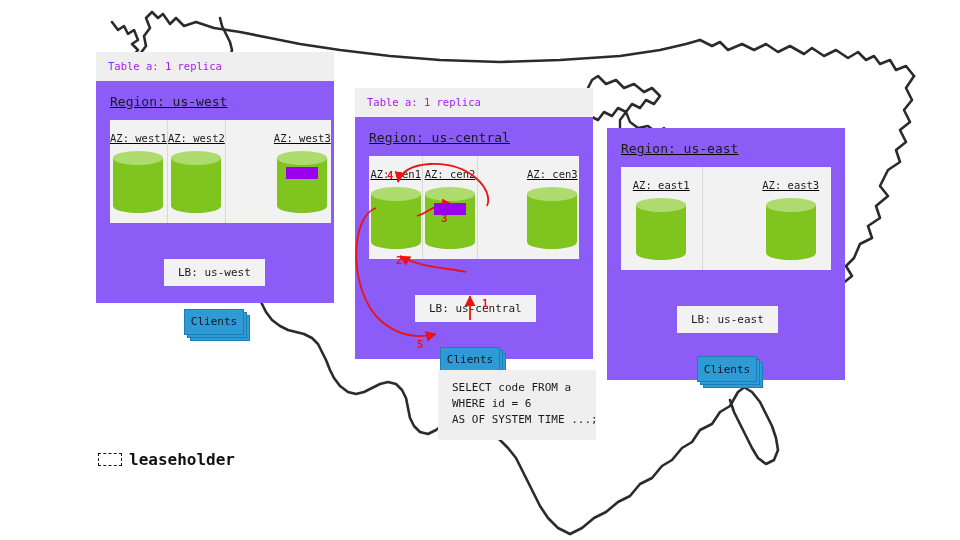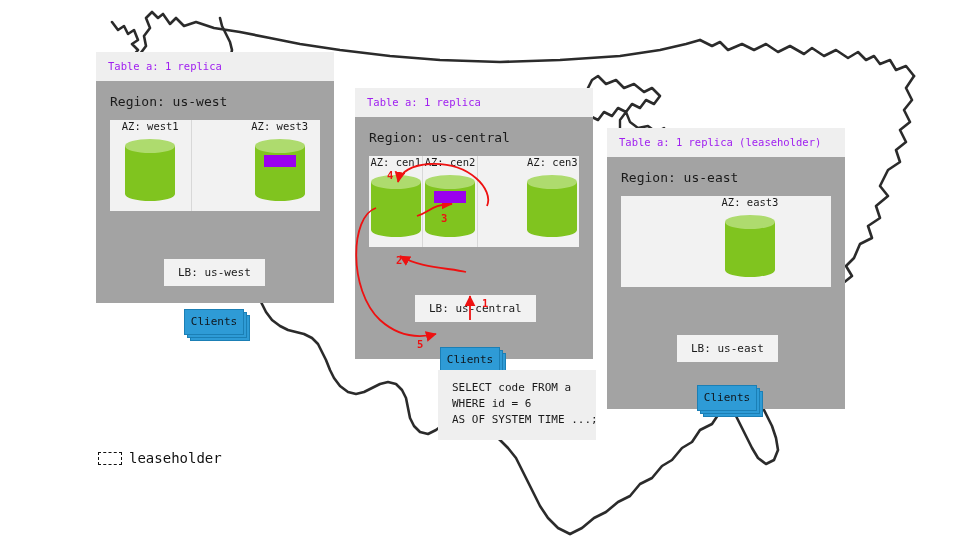--- a/index.html
+++ b/index.html
@@ -18,39 +18,40 @@
   .region-title{
     background:#efefef;
     color:#a020f0;
     font-size:10.5px;
     line-height:1;
     padding:9px 11px 9px 12px;
     white-space:nowrap;
     letter-spacing:0px;
   }
   .region-body{
-    background:#a3a3a3;
+    background:#8b5cf6;
     padding:0;
     position:relative;
+    text-decoration:underline;
   }
   .region-name{
     color:#1a1a1a;
     font-size:13px;
     padding:13px 0 11px 14px;
     white-space:nowrap;
   }
   .az-row{
     display:flex;
     background:#f2f2f2;
     margin:0 14px;
   }
   .az{
     background:#f2f2f2;
     flex:1;
-    padding:0 0 10px 0;
+    padding:12px 0 10px 0;
     text-align:center;
     border-right:1px solid #d8d8d8;
     position:relative;
   }
   .az:last-child{border-right:none;margin-left:48px;}
   .az-label{
     font-size:10.5px;
     color:#1a1a1a;
     white-space:nowrap;
     display:block;
@@ -122,21 +123,21 @@
   .legend{
     position:absolute;
     display:flex;align-items:center;
   }
   .legend .swatch{
     width:22px;height:11px;
     background:#ffffff;
     border:1.5px dashed #111111;
     margin-right:7px;
   }
-  .legend .txt{font-size:14px;color:#111111;white-space:nowrap;}
+  .legend .txt{font-size:16px;color:#111111;white-space:nowrap;font-weight:bold;}
 
   
   #arrows{position:absolute;left:0;top:0;width:960px;height:540px;}
   .arrow-num{
     position:absolute;
     color:#ee1111;
     font-size:10.5px;
     font-weight:bold;
   }
 </style>
@@ -192,20 +193,28 @@
       <div class="az-row">
         <div class="az">
           <span class="az-label">AZ: west1</span>
           <div class="cyl">
             <div class="bot"></div>
             <div class="body"></div>
             <div class="top"></div>
           </div>
         </div>
         <div class="az">
+          <span class="az-label">AZ: west2</span>
+          <div class="cyl">
+            <div class="bot"></div>
+            <div class="body"></div>
+            <div class="top"></div>
+          </div>
+        </div>
+        <div class="az">
           <span class="az-label">AZ: west3</span>
           <div class="cyl">
             <div class="bot"></div>
             <div class="body"></div>
             <div class="top"></div>
             <div class="replica"></div>
           </div>
         </div>
       </div>
       <div class="lb" style="left:68px;top:178px;">LB: us-west</div>
@@ -255,24 +264,31 @@
         <div class="card c1">Clients</div>
       </div>
     </div>
   </div>
 
   <div class="sqlbox" style="left:438px;top:370px;width:120px;">SELECT code FROM a
 WHERE id = 6
 AS OF SYSTEM TIME ...;</div>
 
   <div class="region" style="left:607px;top:128px;width:238px;">
-    <div class="region-title">Table a: 1 replica (leaseholder)</div>
     <div class="region-body" style="height:252px;">
       <div class="region-name">Region: us-east</div>
       <div class="az-row">
+        <div class="az">
+          <span class="az-label">AZ: east1</span>
+          <div class="cyl">
+            <div class="bot"></div>
+            <div class="body"></div>
+            <div class="top"></div>
+          </div>
+        </div>
         <div class="az">
           <span class="az-label">AZ: east3</span>
           <div class="cyl">
             <div class="bot"></div>
             <div class="body"></div>
             <div class="top"></div>
           </div>
         </div>
       </div>
       <div class="lb" style="left:70px;top:178px;">LB: us-east</div>

